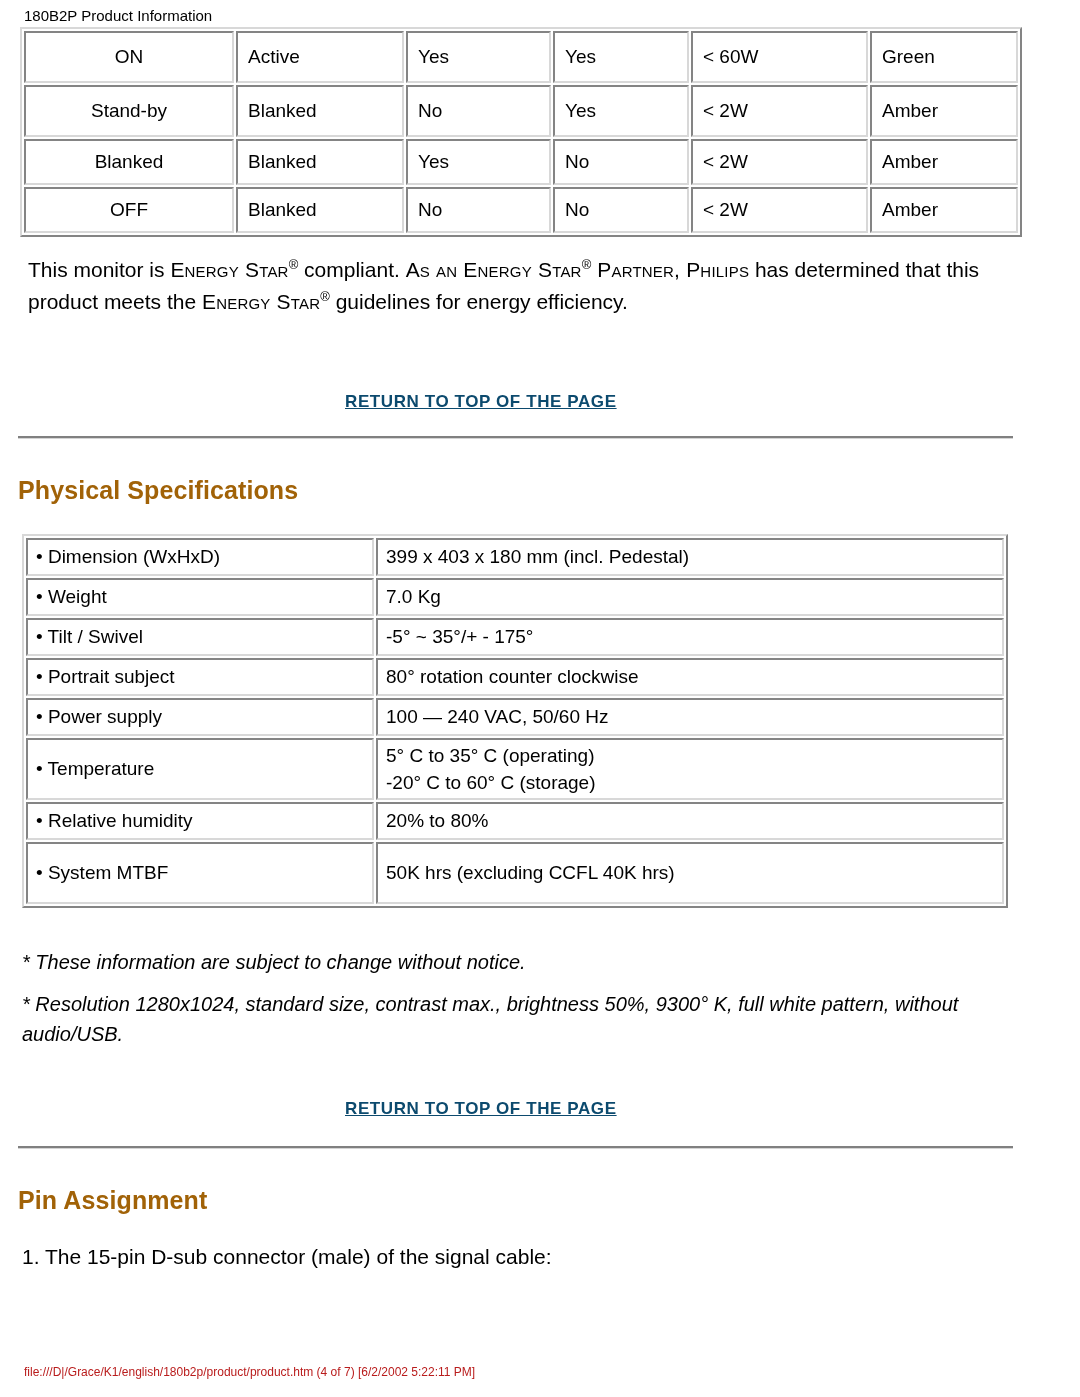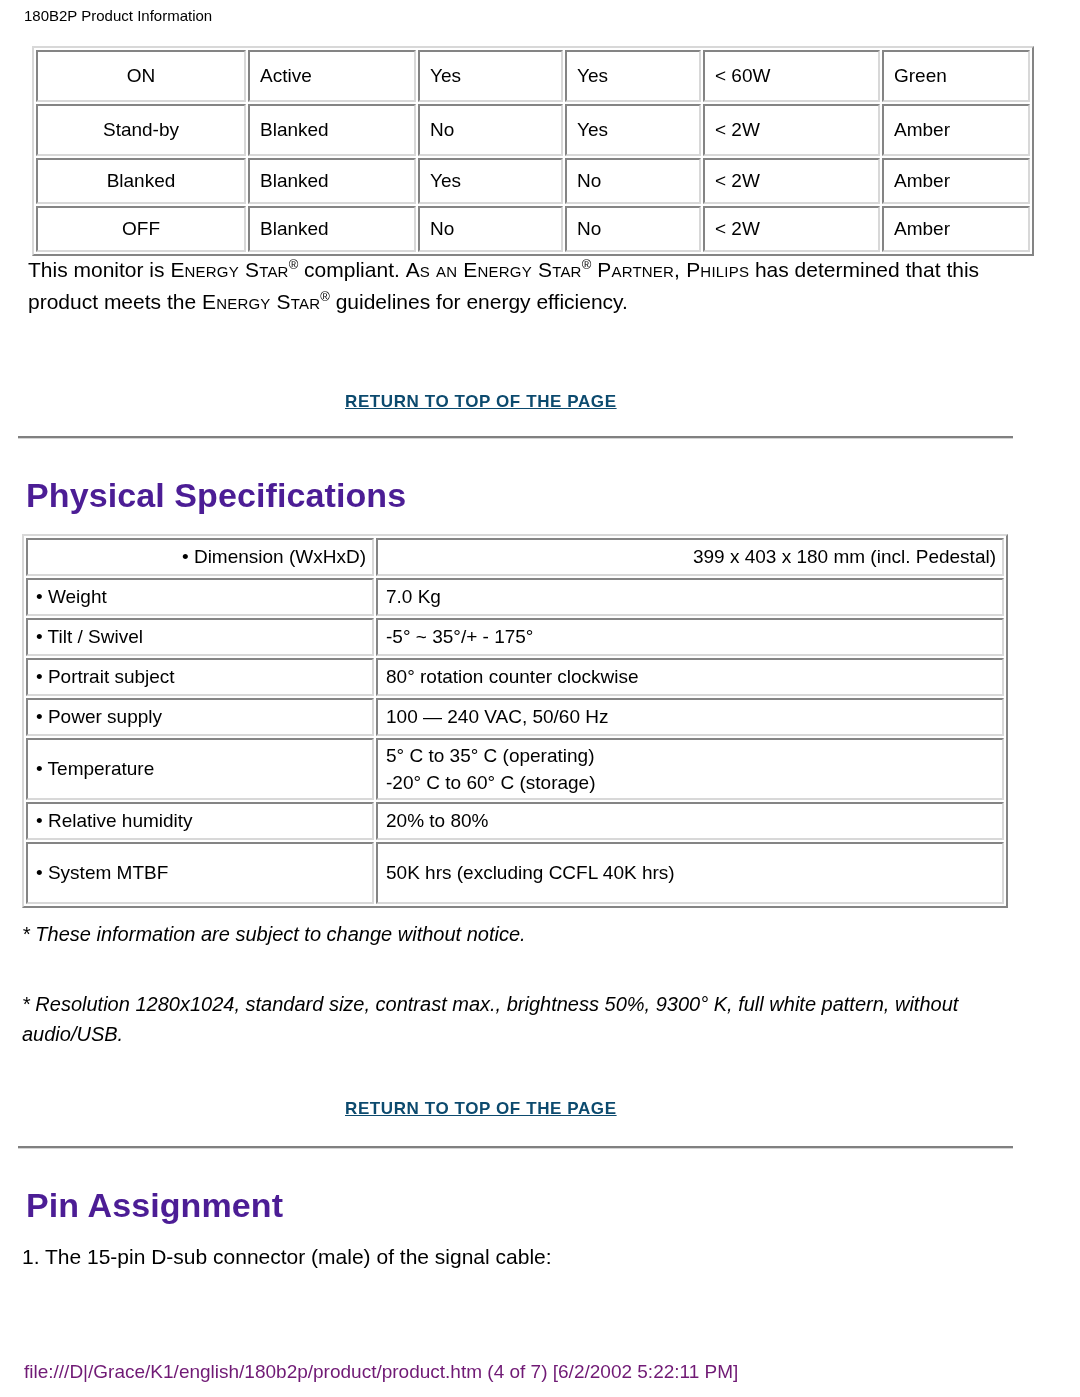--- a/index.html
+++ b/index.html
@@ -49,23 +49,22 @@
     font-size: 19px;
     color: #000;
     padding: 2px 6px;
     vertical-align: middle;
   }
 
   
   .pm-table-wrap {
     position: absolute;
     left: 20px;
-    top: 46px;
+    top: 27px;
     width: 990px;
-    margin-left: 12px;
   }
   table.pm {
     width: 988px;
   }
   table.pm td {
     text-align: center;
     height: 38px;
   }
   table.pm tr.tall td { height: 44px; }
   table.pm td.c-left { text-align: left; padding-left: 10px; }
@@ -114,24 +113,24 @@
     height: 2px;
     background: #808080;
     border-bottom: 1px solid #d4d4d4;
   }
   .hr-1 { top: 436px; }
   .hr-2 { top: 1146px; }
 
   
   .section-heading {
     position: absolute;
-    left: 26px;
-    font-size: 34px;
+    left: 18px;
+    font-size: 25px;
     font-weight: bold;
-    color: #4c1d95;
+    color: #a16207;
     letter-spacing: 0.1px;
     white-space: nowrap;
   }
   .heading-physical { top: 476px; }
   .heading-pin { top: 1186px; }
 
   
   .phys-table-wrap {
     position: absolute;
     left: 22px;
@@ -140,55 +139,55 @@
   }
   table.phys {
     width: 986px;
   }
   table.phys td {
     text-align: left;
     font-size: 19px;
   }
   table.phys td.k { width: 350px; padding-left: 8px; }
   table.phys td.v { padding-left: 8px; }
-  table.phys tr.r1 td { height: 30px; text-align: right; }
+  table.phys tr.r1 td { height: 30px; }
   table.phys tr.r2 td { height: 30px; }
   table.phys tr.r-tall td { height: 54px; }
   table.phys tr.r-temp td { height: 52px; }
   .val-lines { line-height: 27px; }
 
   
   .note {
     position: absolute;
     font-style: italic;
     font-size: 20px;
     line-height: 30px;
     color: #000;
   }
-  .note-1 { left: 22px; top: 919px; width: 980px; }
+  .note-1 { left: 22px; top: 947px; width: 980px; }
   .note-2 { left: 22px; top: 989px; width: 980px; }
 
   
   .pin-para {
     position: absolute;
     left: 22px;
     top: 1242px;
     font-size: 21px;
     line-height: 30px;
     color: #000;
   }
 
   
   .footer {
     position: absolute;
     left: 24px;
     top: 1363px;
-    font-size: 19px;
+    font-size: 12px;
     line-height: 18px;
-    color: #701a75;
+    color: #b91c1c;
     white-space: nowrap;
   }
 </style>
 </head>
 <body>
 
 <div class="page">
 
   <div class="page-header">180B2P Product Information</div>
 

